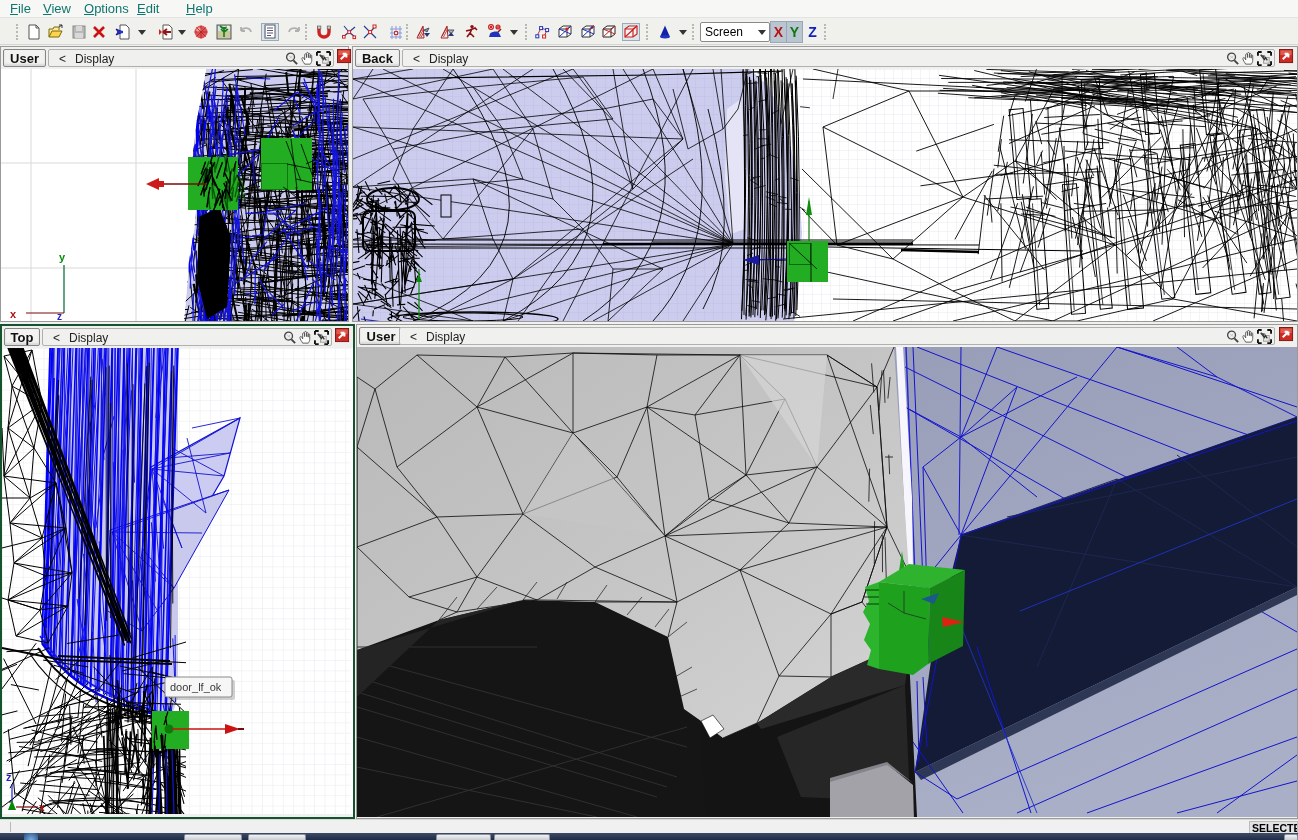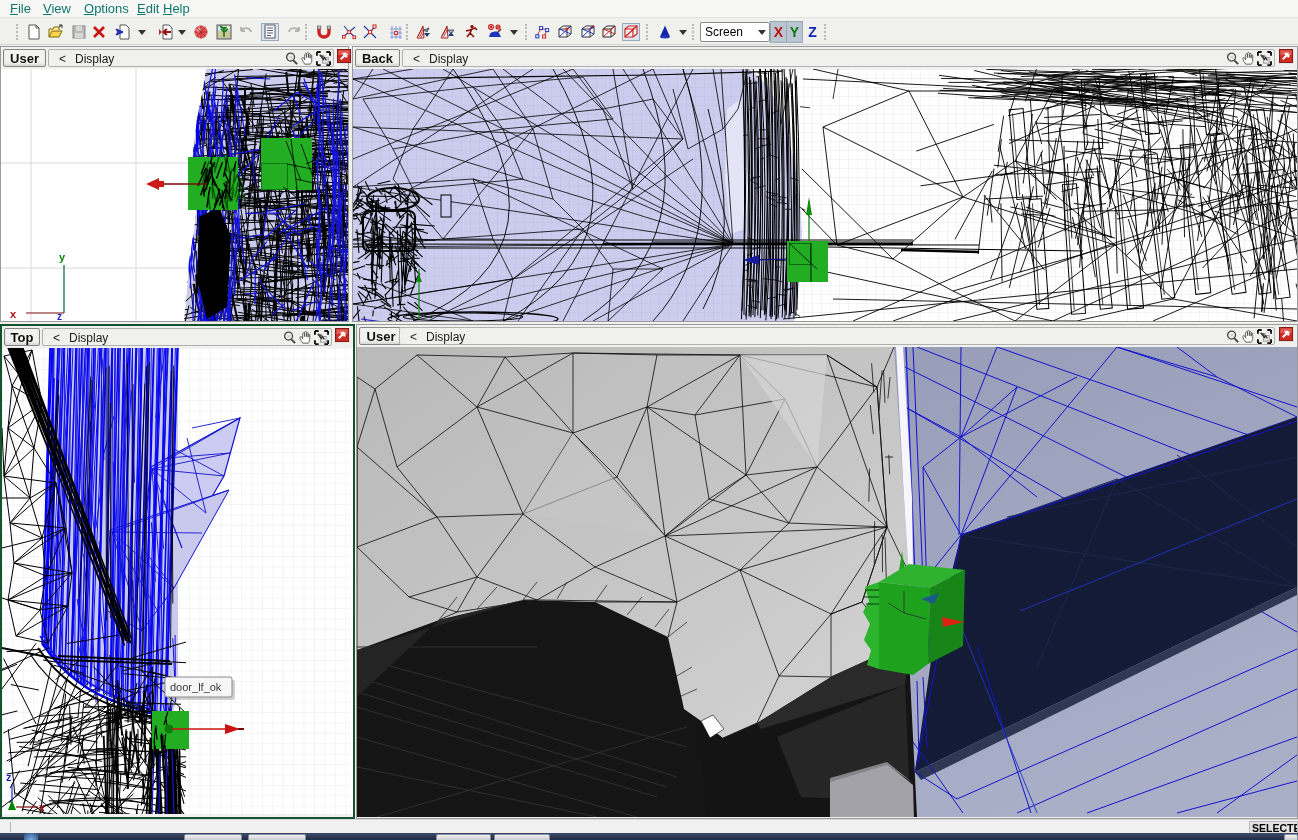--- a/index.html
+++ b/index.html
@@ -25,21 +25,21 @@
 #selpanel{position:absolute;right:0;top:1px;width:49px;height:13px;background:#e2e2e2;border:1px solid #bbb;font-size:10.5px;font-weight:bold;overflow:hidden;line-height:12px;padding-left:2px}
 #taskbar{position:absolute;left:0;top:833px;width:1298px;height:7px;background:linear-gradient(#3d4b68,#1f2c46)}
 .tbtn{position:absolute;top:1px;height:6px;background:linear-gradient(#f2f2f2,#c9ccd2);border-radius:2px 2px 0 0;border:1px solid #8a92a2;border-bottom:none}
 u{text-decoration:underline}
 </style></head><body>
 <div id="menubar">
  <span style="left:10px"><u>F</u>ile</span>
     <span style="left:43px"><u>V</u>iew</span>
  <span style="left:84px"><u>O</u>ptions</span>
     <span style="left:137px"><u>E</u>dit</span>
- <span style="left:163px"><u>H</u>elp</span>
+ <span style="left:186px"><u>H</u>elp</span>
 </div>
 <div id="toolbar">
  <div class="grip" style="left:16px"></div>
  <div class="tbi " style="left:26px;top:5px;width:16px;height:16px"><svg width="16" height="16" viewBox="0 0 16 16">
         <path d="M3 1h7l3 3v11H3z" fill="#fff" stroke="#555"></path>
         <path d="M10 1v3h3" fill="none" stroke="#555"></path>
       </svg></div>
     <div class="tbi " style="left:48px;top:5px;width:16px;height:16px"><svg width="16" height="16" viewBox="0 0 16 16">
         <path d="M1 13V5h4l1-2h5v3" fill="#ffe9a2" stroke="#7a6a00"></path>
         <path d="M1 13l3-6h10l-3 6z" fill="#ffd34d" stroke="#7a6a00"></path>

